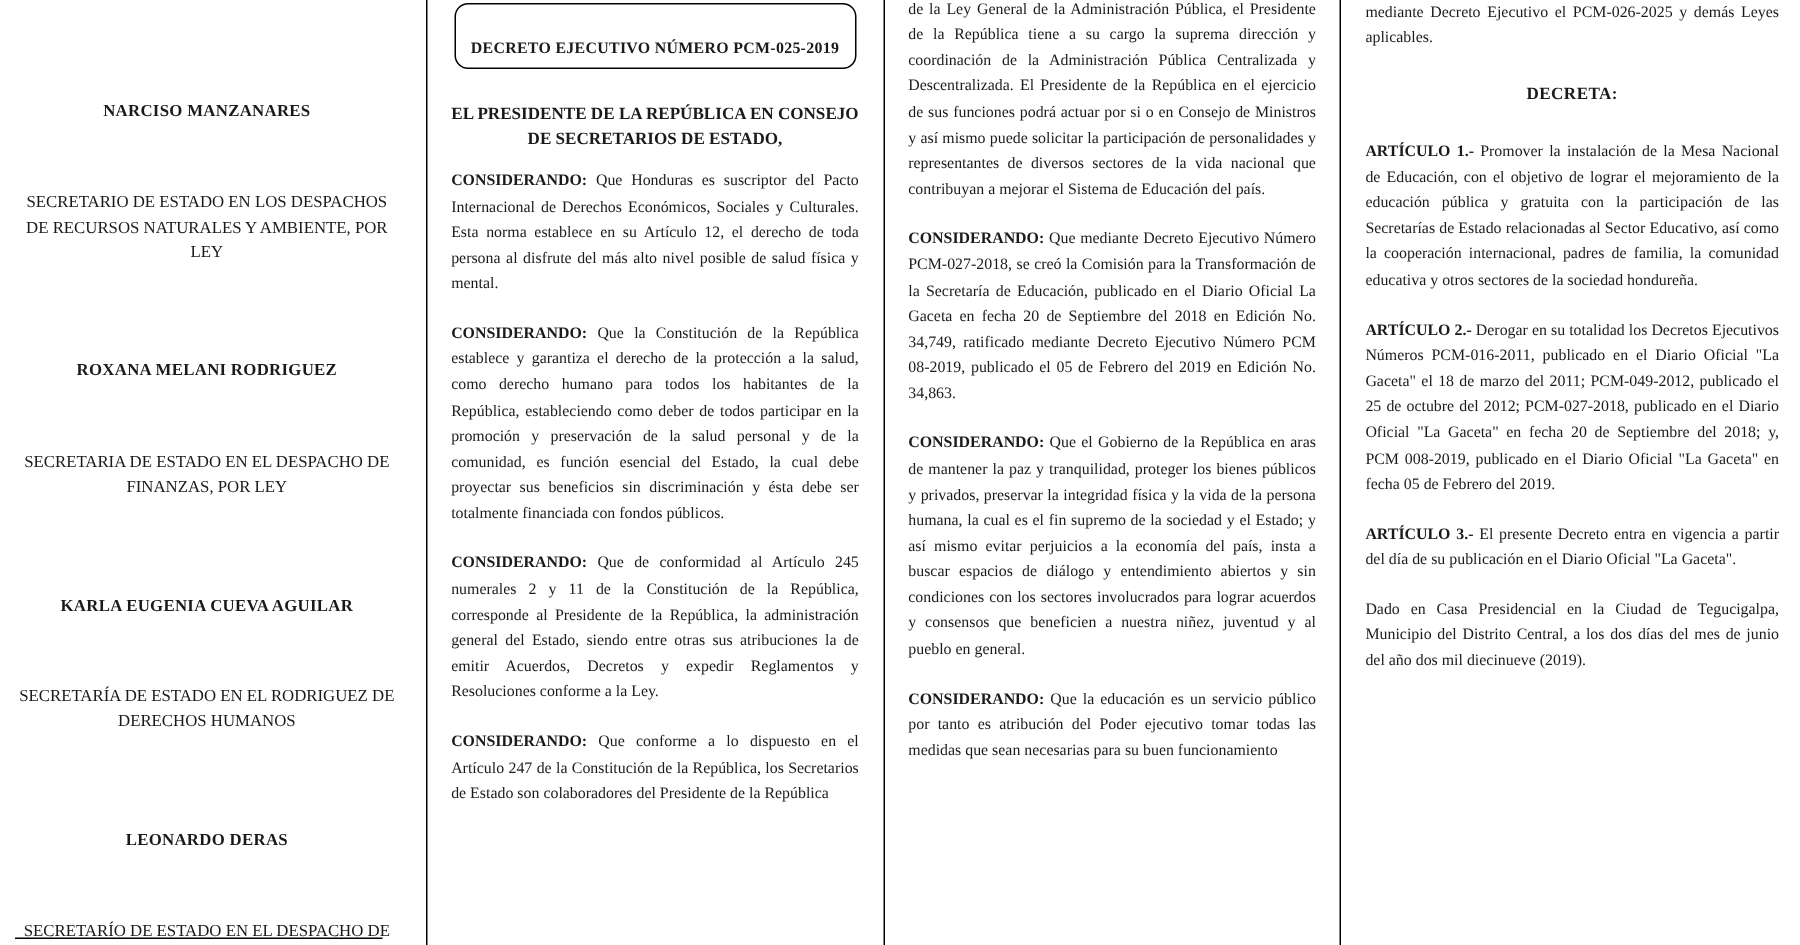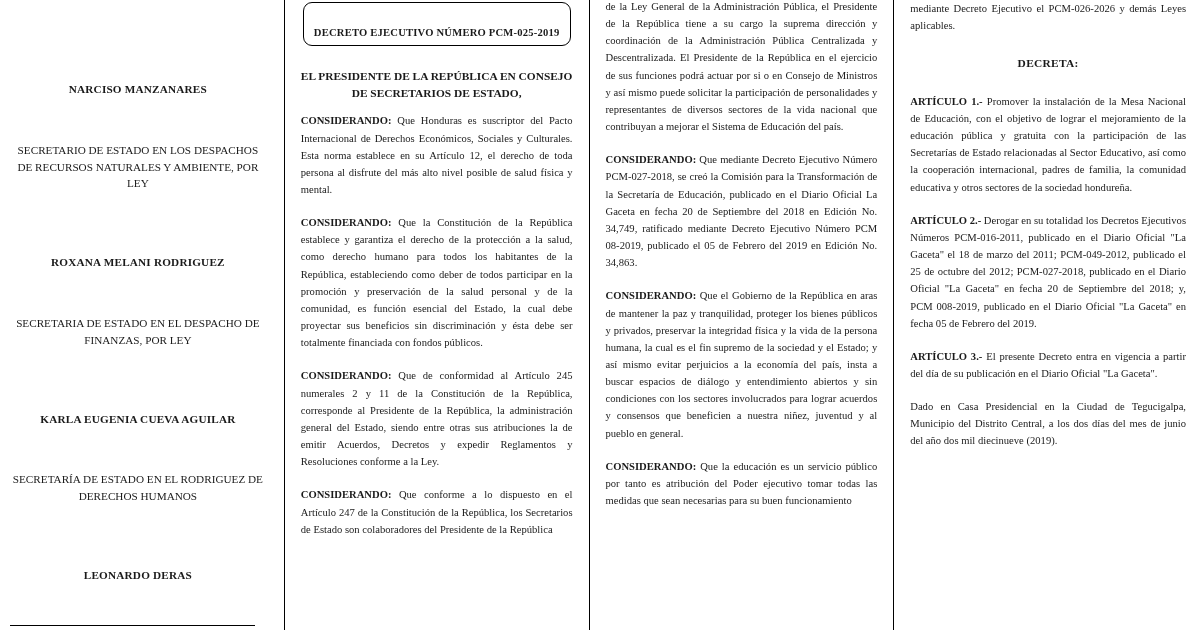--- a/index.html
+++ b/index.html
@@ -23,21 +23,21 @@
     box-sizing: border-box;
   }
   .col {
     box-sizing: border-box;
     position: relative;
     overflow: hidden;
   }
   
   .col-left {
     width: 284px;
-    padding: 15px 18px 0 10px;
+    padding: 0 18px 0 10px;
     text-align: center;
     font-size: 11.2px;
     line-height: 1.5;
   }
   .col-left .sig-block {
     margin-bottom: 34px;
   }
   .col-left .sig-name {
     font-weight: bold;
     letter-spacing: 0.2px;
@@ -184,21 +184,21 @@
     <p class="para"><span class="lead">CONSIDERANDO:</span><span> Que mediante Decreto Ejecutivo Número PCM-027-2018, se creó la Comisión para la Transformación de la Secretaría de Educación, publicado en el Diario Oficial La Gaceta en fecha 20 de Septiembre del 2018 en Edición No. 34,749, ratificado mediante Decreto Ejecutivo Número PCM 08-2019, publicado el 05 de Febrero del 2019 en Edición No. 34,863.</span></p>
 
     <p class="para"><span class="lead">CONSIDERANDO:</span><span> Que el Gobierno de la República  en aras de mantener  la paz y tranquilidad, proteger los bienes públicos y privados, preservar la integridad física y la vida de la persona humana, la cual es el fin supremo de la sociedad y el Estado; y así mismo evitar perjuicios a la economía del país, insta a buscar espacios de diálogo y entendimiento abiertos y sin condiciones con los sectores involucrados para lograr acuerdos y consensos que beneficien a nuestra niñez, juventud y al pueblo en general.</span></p>
 
     <p class="para"><span class="lead">CONSIDERANDO:</span><span> Que la educación es un servicio público por tanto es atribución del Poder ejecutivo tomar todas las medidas que sean necesarias para su buen funcionamiento</span></p>
   </div>
 
   <div class="divider"></div>
 
   <div class="col col-right">
-    <p class="para">mediante Decreto Ejecutivo el PCM-026-2026 y demás Leyes aplicables.</p>
+    <p class="para">mediante Decreto Ejecutivo el PCM-026-2025 y demás Leyes aplicables.</p>
 
     <div class="decreta-head">DECRETA:</div>
 
     <p class="para article"><span class="art-label">ARTÍCULO 1.-</span><span> Promover la instalación de la Mesa Nacional de Educación, con el objetivo de lograr el mejoramiento de la educación pública y gratuita con la participación de las Secretarías de Estado relacionadas al Sector Educativo, así como la cooperación internacional, padres de familia, la comunidad educativa y otros sectores de la sociedad hondureña.</span></p>
 
     <p class="para article"><span class="art-label">ARTÍCULO  2.-</span><span> Derogar en su totalidad los Decretos Ejecutivos Números PCM-016-2011, publicado en el Diario Oficial "La Gaceta" el 18 de marzo del 2011; PCM-049-2012, publicado el 25 de octubre del 2012; PCM-027-2018, publicado en el Diario Oficial "La Gaceta" en fecha 20 de Septiembre del 2018; y, PCM 008-2019, publicado en el Diario Oficial "La Gaceta" en fecha 05 de Febrero del 2019.</span></p>
 
     <p class="para article"><span class="art-label">ARTÍCULO 3.-</span><span> El presente Decreto entra en vigencia a partir del día de su publicación en el Diario Oficial "La Gaceta".</span></p>
 
     <p class="para article"><span>Dado en Casa Presidencial en la Ciudad de Tegucigalpa, Municipio del Distrito Central, a los dos días del mes de junio del año dos mil diecinueve (2019).</span></p>

